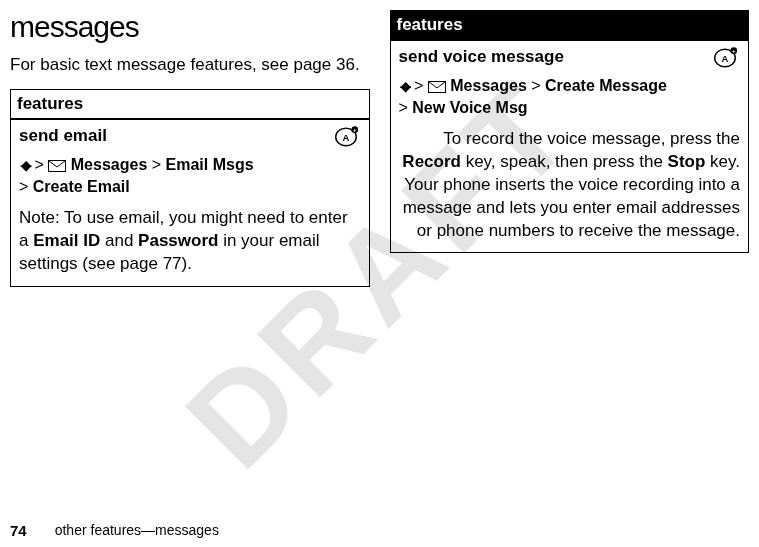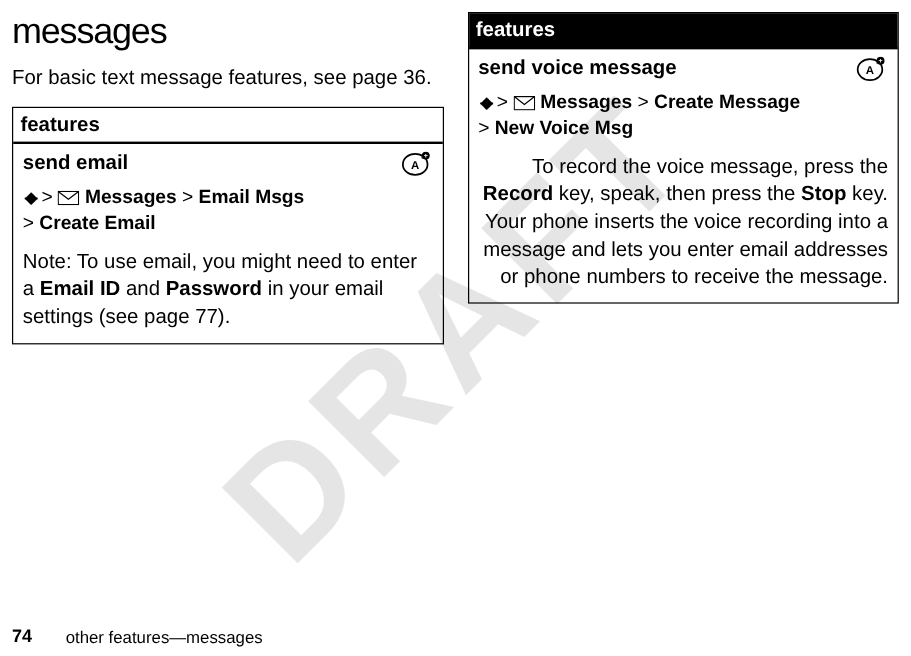--- a/index.html
+++ b/index.html
@@ -97,21 +97,21 @@
       right: 8px;
       width: 30px;
       height: 22px;
     }
     .footer {
       position: absolute;
       bottom: 8px;
       left: 10px;
       font-size: 14px;
       display: flex;
-      align-items: center;
+      align-items: flex-start;
       gap: 28px;
     }
     .page-num { font-weight: bold; font-size: 15px; }
     .footer-text { font-weight: 300; }
     .envelope-icon {
       display: inline-block;
       vertical-align: middle;
     }
     .center-icon {
       display: inline-block;

